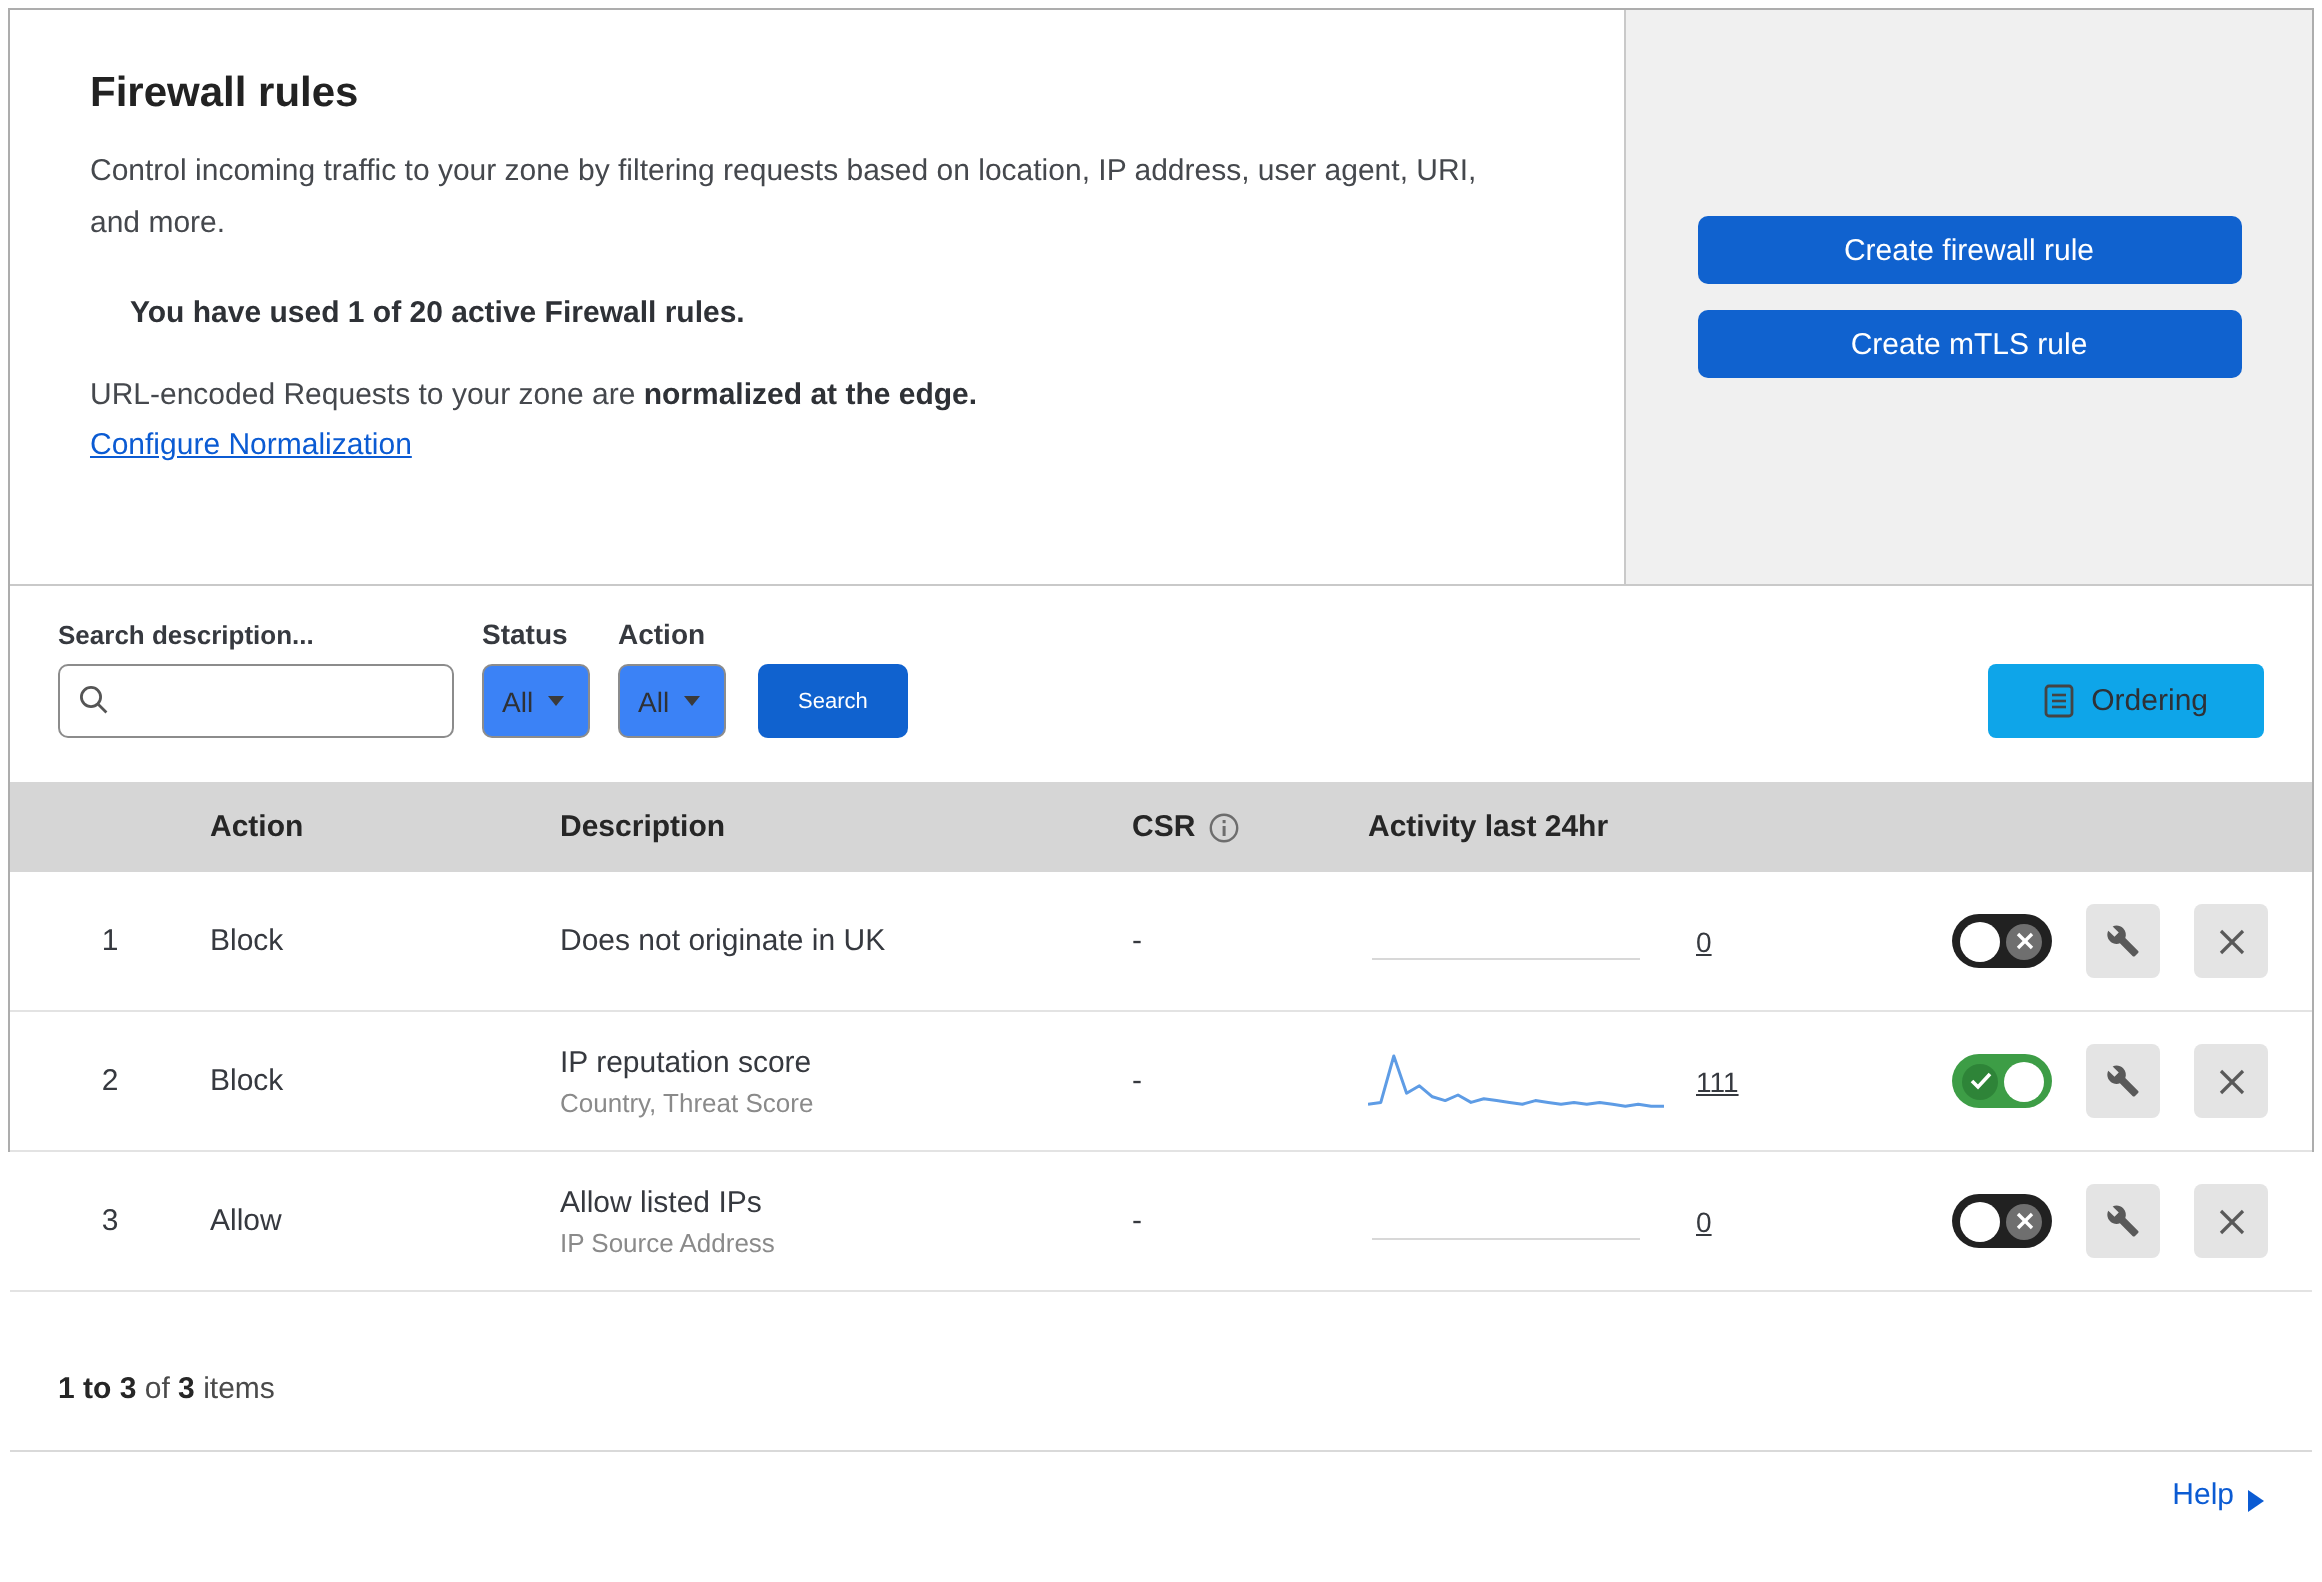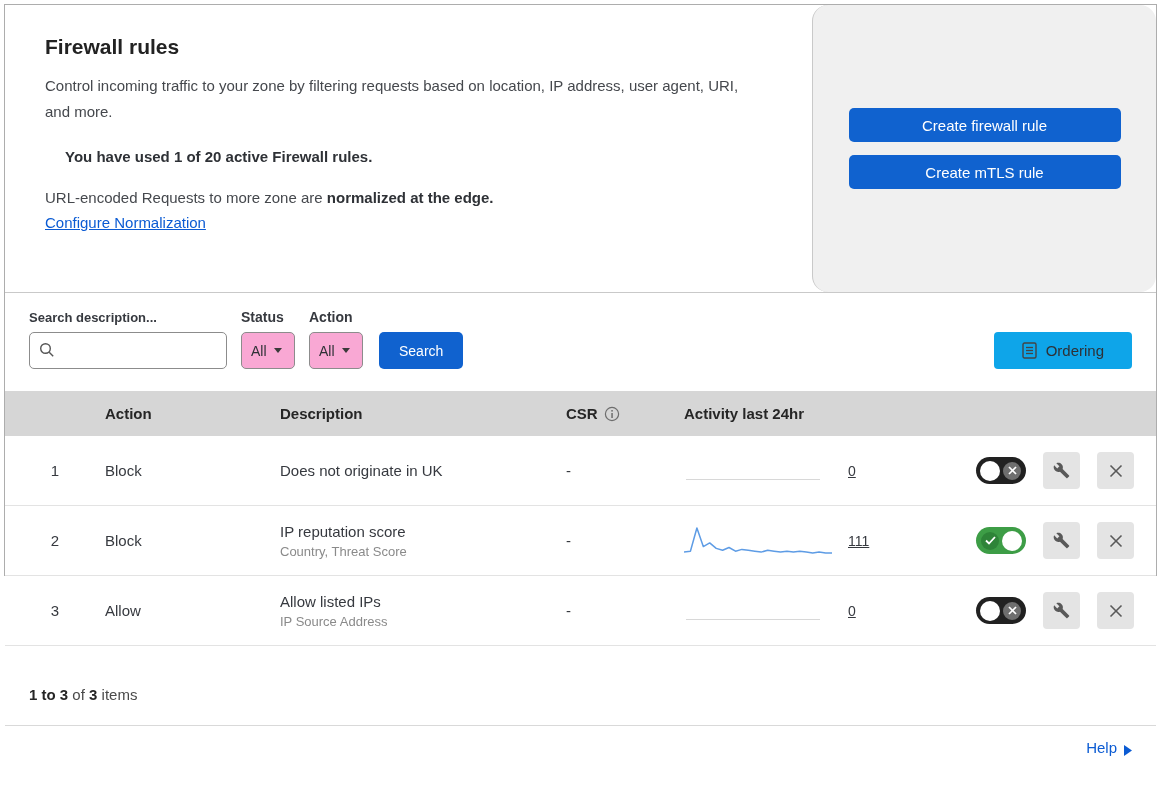--- a/index.html
+++ b/index.html
@@ -17,40 +17,40 @@
   
   .top-section{display:flex;border-bottom:1px solid #c9c9c9;height:288px;flex:none;}
   .top-left{flex:1;padding:30px 40px;}
   .page-title{font-size:21px;font-weight:600;color:#222;margin-bottom:14px;}
   .desc{max-width:712px;line-height:1.7;color:#45484d;}
   .usage{margin-top:24px;font-weight:700;color:#2e3136;margin-left:20px;}
   .norm{margin-top:24px;color:#45484d;}
   .norm strong{color:#2e3136;}
   .link{display:inline-block;margin-top:8px;color:var(--link);text-decoration:underline;cursor:pointer;}
   .top-right{width:344px;flex:none;background:#f0f0f0;border-left:1px solid #c9c9c9;
-    display:flex;flex-direction:column;align-items:center;justify-content:center;gap:13px;border-radius:16px;}
+    display:flex;flex-direction:column;align-items:center;justify-content:center;gap:13px;}
   .btn-primary{background:var(--blue);color:#fff;border:none;border-radius:5px;
     font-size:15px;font-family:inherit;cursor:pointer;}
   .top-right .btn-primary{width:272px;height:34px;}
 
   
   .filters{position:relative;padding:16px 24px 22px 24px;display:flex;align-items:flex-end;gap:14px;flex:none;}
   .filter-group{display:flex;flex-direction:column;}
   .filter-label{font-size:14px;color:#36393f;margin-bottom:7px;font-weight:bold;}
   .filter-label.small{font-size:13px;}
   .search-box{position:relative;width:198px;height:37px;}
   .search-box input{width:100%;height:100%;border:1px solid #8c8c8c;border-radius:5px;
     padding:0 10px 0 34px;font-size:14px;font-family:inherit;outline:none;}
   .search-box .mag{position:absolute;left:10px;top:10px;}
-  .select{height:37px;min-width:54px;background:#f9a8d4;border:1px solid #8c8c8c;border-radius:5px;
+  .select{height:37px;min-width:54px;background:#3b82f6;border:1px solid #8c8c8c;border-radius:5px;
     display:flex;align-items:center;gap:7px;padding:0 9px;font-size:14px;font-family:inherit;
     color:#2e3136;cursor:pointer;}
   .caret{width:0;height:0;border-left:4.5px solid transparent;border-right:4.5px solid transparent;
     border-top:5.5px solid #3a3a3a;display:inline-block;}
-  .search-btn{height:37px;padding:0 20px;font-size:14px;margin-left:2px;}
+  .search-btn{height:37px;padding:0 20px;font-size:11px;margin-left:2px;}
   .ordering-btn{position:absolute;right:24px;bottom:22px;height:37px;padding:0 28px;
     background:#0ea5e9;border:none;border-radius:4px;display:flex;align-items:center;gap:9px;
     font-size:15px;font-family:inherit;color:#2e3136;cursor:pointer;}
 
   
   .thead{display:flex;align-items:center;background:#d6d6d6;height:45px;flex:none;
     font-weight:700;color:#262626;font-size:15px;}
   .rule-row{display:flex;align-items:center;min-height:70px;border-bottom:1px solid #e3e3e3;flex:none;}
   .col-num{width:100px;flex:none;text-align:center;color:#36393f;}
   .col-action{width:175px;flex:none;}
@@ -94,21 +94,21 @@
 <body>
 
 <div class="app">
 
   <div class="top-section">
     <div class="top-left">
       <div class="page-title">Firewall rules</div>
       <p class="desc">Control incoming traffic to your zone by filtering requests based on location, IP address, user agent, URI, and more.</p>
       <p class="usage">You have used 1 of 20 active Firewall rules.</p>
       <p class="norm">
-        <span>URL-encoded Requests to more zone are</span>
+        <span>URL-encoded Requests to your zone are</span>
         <strong>normalized at the edge.</strong>
       </p>
       <a class="link">Configure Normalization</a>
     </div>
     <div class="top-right">
       <button class="btn-primary">Create firewall rule</button>
       <button class="btn-primary">Create mTLS rule</button>
     </div>
   </div>
 

